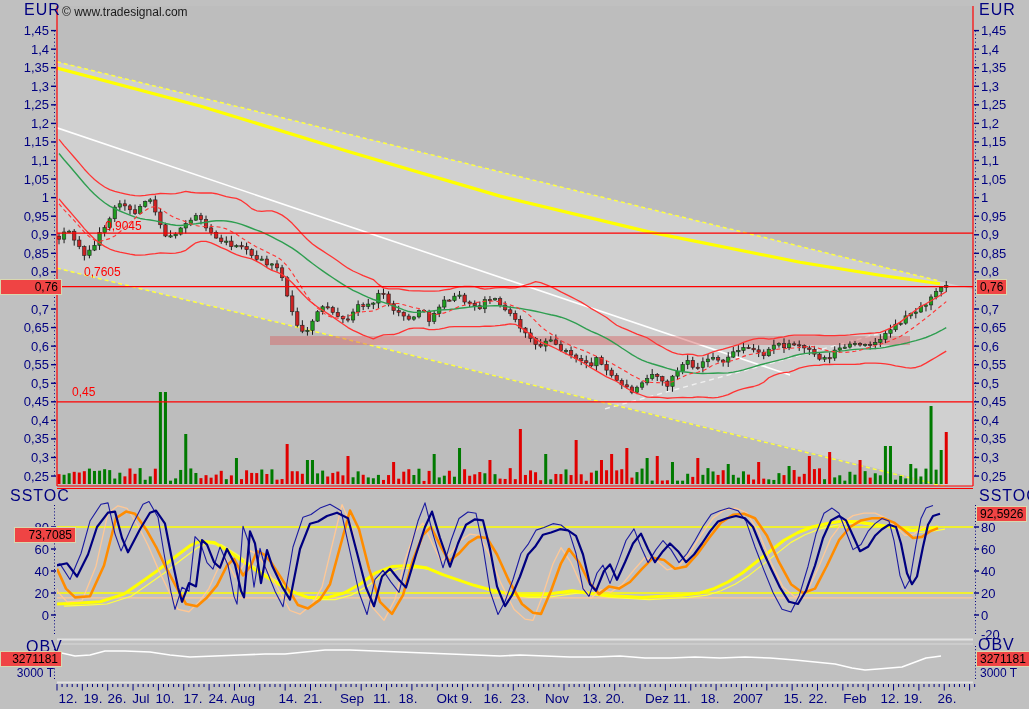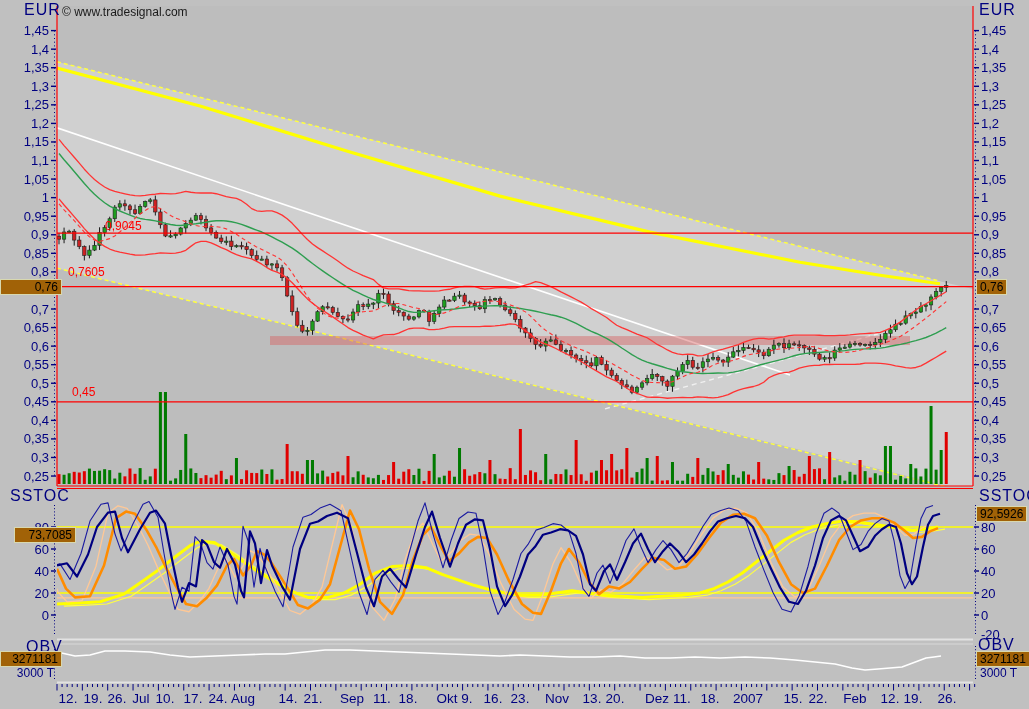--- a/index.html
+++ b/index.html
@@ -3,21 +3,21 @@
 <meta charset="utf-8">
 <style>
   html,body{margin:0;padding:0;}
   body{font-family:"Liberation Sans","DejaVu Sans",sans-serif;}
   #app{position:relative;width:1029px;height:709px;background:#C0C0C0;overflow:hidden;}
   #chart{position:absolute;left:0;top:0;}
   .lbl{position:absolute;font-size:12px;color:#000080;white-space:nowrap;line-height:14px;}
   .title{font-size:16px;letter-spacing:1px;}
   .copy{color:#1a1a1a;}
   .redlbl{color:#FF0000;}
-  .hl{background:#a16207;color:#000;padding:0 3px;border:1px solid #D8D8B0;}
+  .hl{background:#ef4444;color:#000;padding:0 3px;border:1px solid #D8D8B0;}
   .ral{width:54px;text-align:right;}
 </style>
 </head>
 <body>
 
 <div id="app">
   <svg id="chart" width="1029" height="709">
       <defs>
         <clipPath id="mainClip">
           <rect x="57" y="6" width="916" height="480"></rect>
@@ -936,21 +936,21 @@
       <text x="890" y="703" text-anchor="middle" fill="#000080" font-size="13.5" font-family="&quot;Liberation Sans&quot;,&quot;DejaVu Sans&quot;,sans-serif">12.</text>
       <text x="913" y="703" text-anchor="middle" fill="#000080" font-size="13.5" font-family="&quot;Liberation Sans&quot;,&quot;DejaVu Sans&quot;,sans-serif">19.</text>
       <text x="947" y="703" text-anchor="middle" fill="#000080" font-size="13.5" font-family="&quot;Liberation Sans&quot;,&quot;DejaVu Sans&quot;,sans-serif">26.</text>
     </svg>
 
   <div class="lbl title" style="left:24px;top:3px;">EUR</div>
   <div class="lbl copy" style="left:62px;top:5px;">© www.tradesignal.com</div>
   <div class="lbl title" style="left:979px;top:3px;">EUR</div>
 
   <div class="lbl redlbl" style="left:86px;top:219px;margin-left:19px;">0,9045</div>
-  <div class="lbl redlbl" style="left:68px;top:265px;">0,7605</div>
+  <div class="lbl redlbl" style="left:84px;top:265px;">0,7605</div>
   <div class="lbl redlbl" style="left:72px;top:385px;">0,45</div>
 
   <div class="lbl hl ral" style="left:0px;top:279px;">0,76</div>
   <div class="lbl hl" style="left:976px;top:279px;">0,76</div>
 
   <div class="lbl title" style="left:10px;top:489px;">SSTOC</div>
   <div class="lbl title" style="left:979px;top:489px;">SSTOC</div>
   <div class="lbl hl ral" style="left:14px;top:527px;">73,7085</div>
   <div class="lbl hl" style="left:976px;top:506px;">92,5926</div>
 

